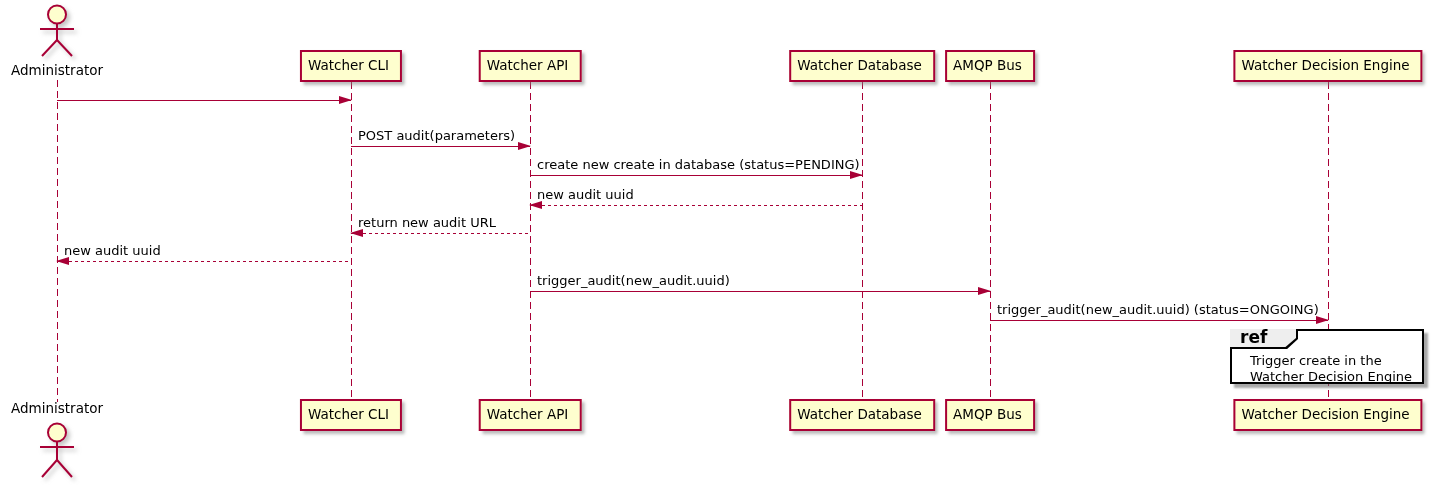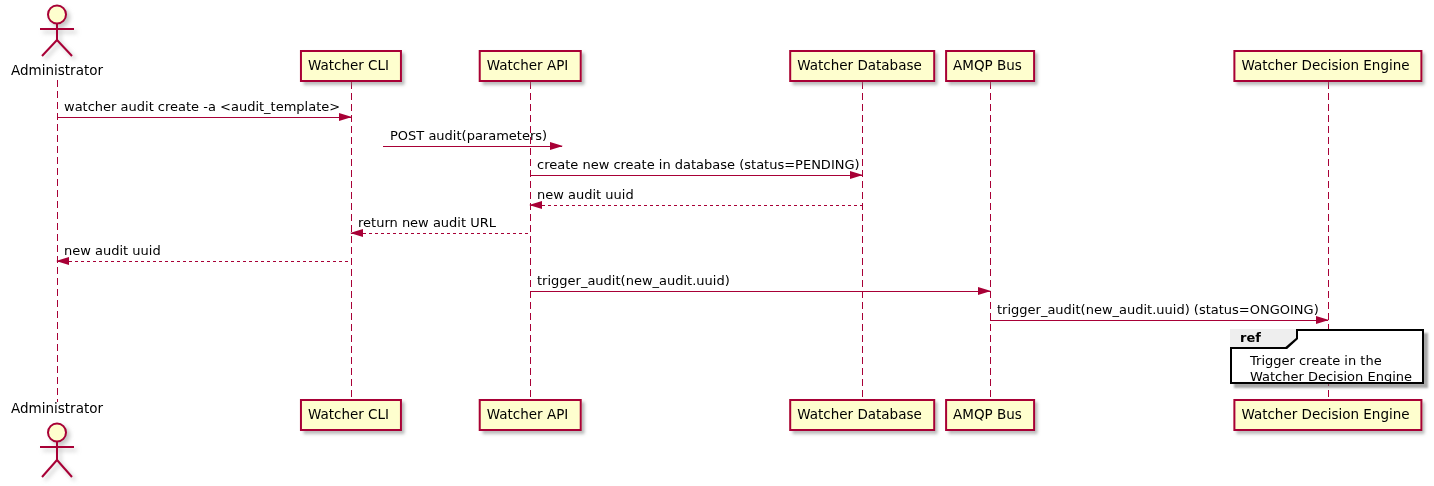--- a/index.html
+++ b/index.html
@@ -79,21 +79,21 @@
   .ref-tab{
     position:absolute;top:-2px;left:-2px;width:68px;height:20px;
     background:var(--ref-border);
     clip-path:polygon(0 0,100% 0,100% 50%,84% 100%,0 100%);
   }
   .ref-tab-fill{
     position:absolute;top:0;left:0;
     width:calc(100% - 2px);height:calc(100% - 2px);
     background:var(--ref-tab-fill);
     clip-path:polygon(0 0,100% 0,100% 50%,84% 100%,0 100%);
-    font-size:13px;font-weight:bold;line-height:17px;
+    font-size:17px;font-weight:bold;line-height:17px;
     padding-left:10px;
   }
   .ref-body{
     padding:22px 0 0 18px;
     font-size:13px;line-height:16px;white-space:nowrap;
   }
 </style>
 </head>
 <body>
 
@@ -115,27 +115,26 @@
   </svg>
   <div class="actor-label" style="left:57px;top:63px;">Administrator</div>
 
   <div class="pbox" style="left:351px;top:50px;"><span>Watcher CLI</span></div>
   <div class="pbox" style="left:530px;top:50px;"><span>Watcher API</span></div>
   <div class="pbox" style="left:862px;top:50px;"><span>Watcher Database</span></div>
   <div class="pbox" style="left:990px;top:50px;"><span>AMQP Bus</span></div>
   <div class="pbox" style="left:1328px;top:50px;"><span>Watcher Decision Engine</span></div>
 
   <div class="msg" style="left:57px;top:100px;width:294px;">
-    <div class="msg-label">watcher audit create -a &lt;audit_template&gt;</div>
-    <div class="msg-line solid">
-        <div class="arrowhead right"></div>
-      </div>
-  </div>
-
-  <div class="msg" style="left:351px;top:129px;width:179px;margin-left:32px;">
+    <div class="msg-line solid">
+        <div class="arrowhead right"></div>
+      </div>
+  </div>
+
+  <div class="msg" style="left:351px;top:129px;width:179px;">
     <div class="msg-label">POST audit(parameters)</div>
     <div class="msg-line solid">
         <div class="arrowhead right"></div>
       </div>
   </div>
 
   <div class="msg" style="left:530px;top:158px;width:332px;">
     <div class="msg-label">create new create in database (status=PENDING)</div>
     <div class="msg-line solid">
         <div class="arrowhead right"></div>

